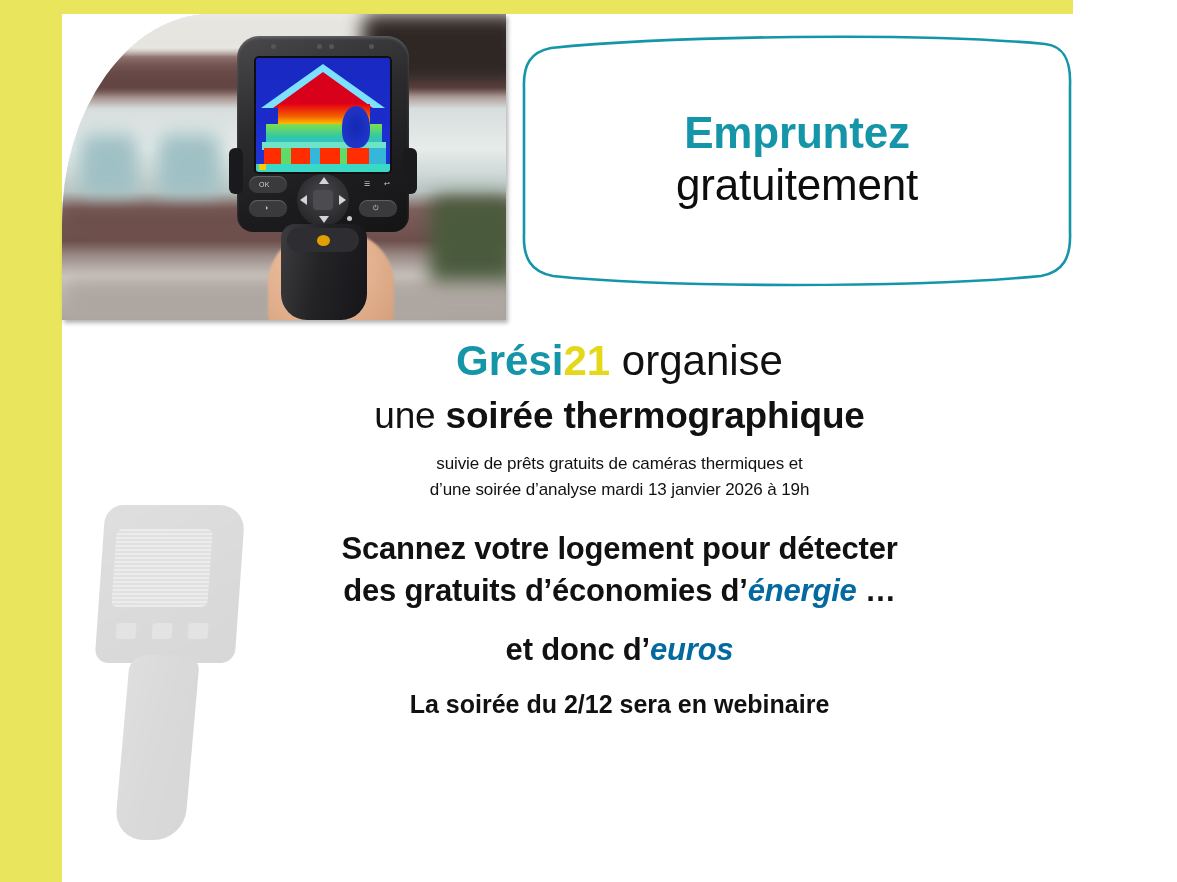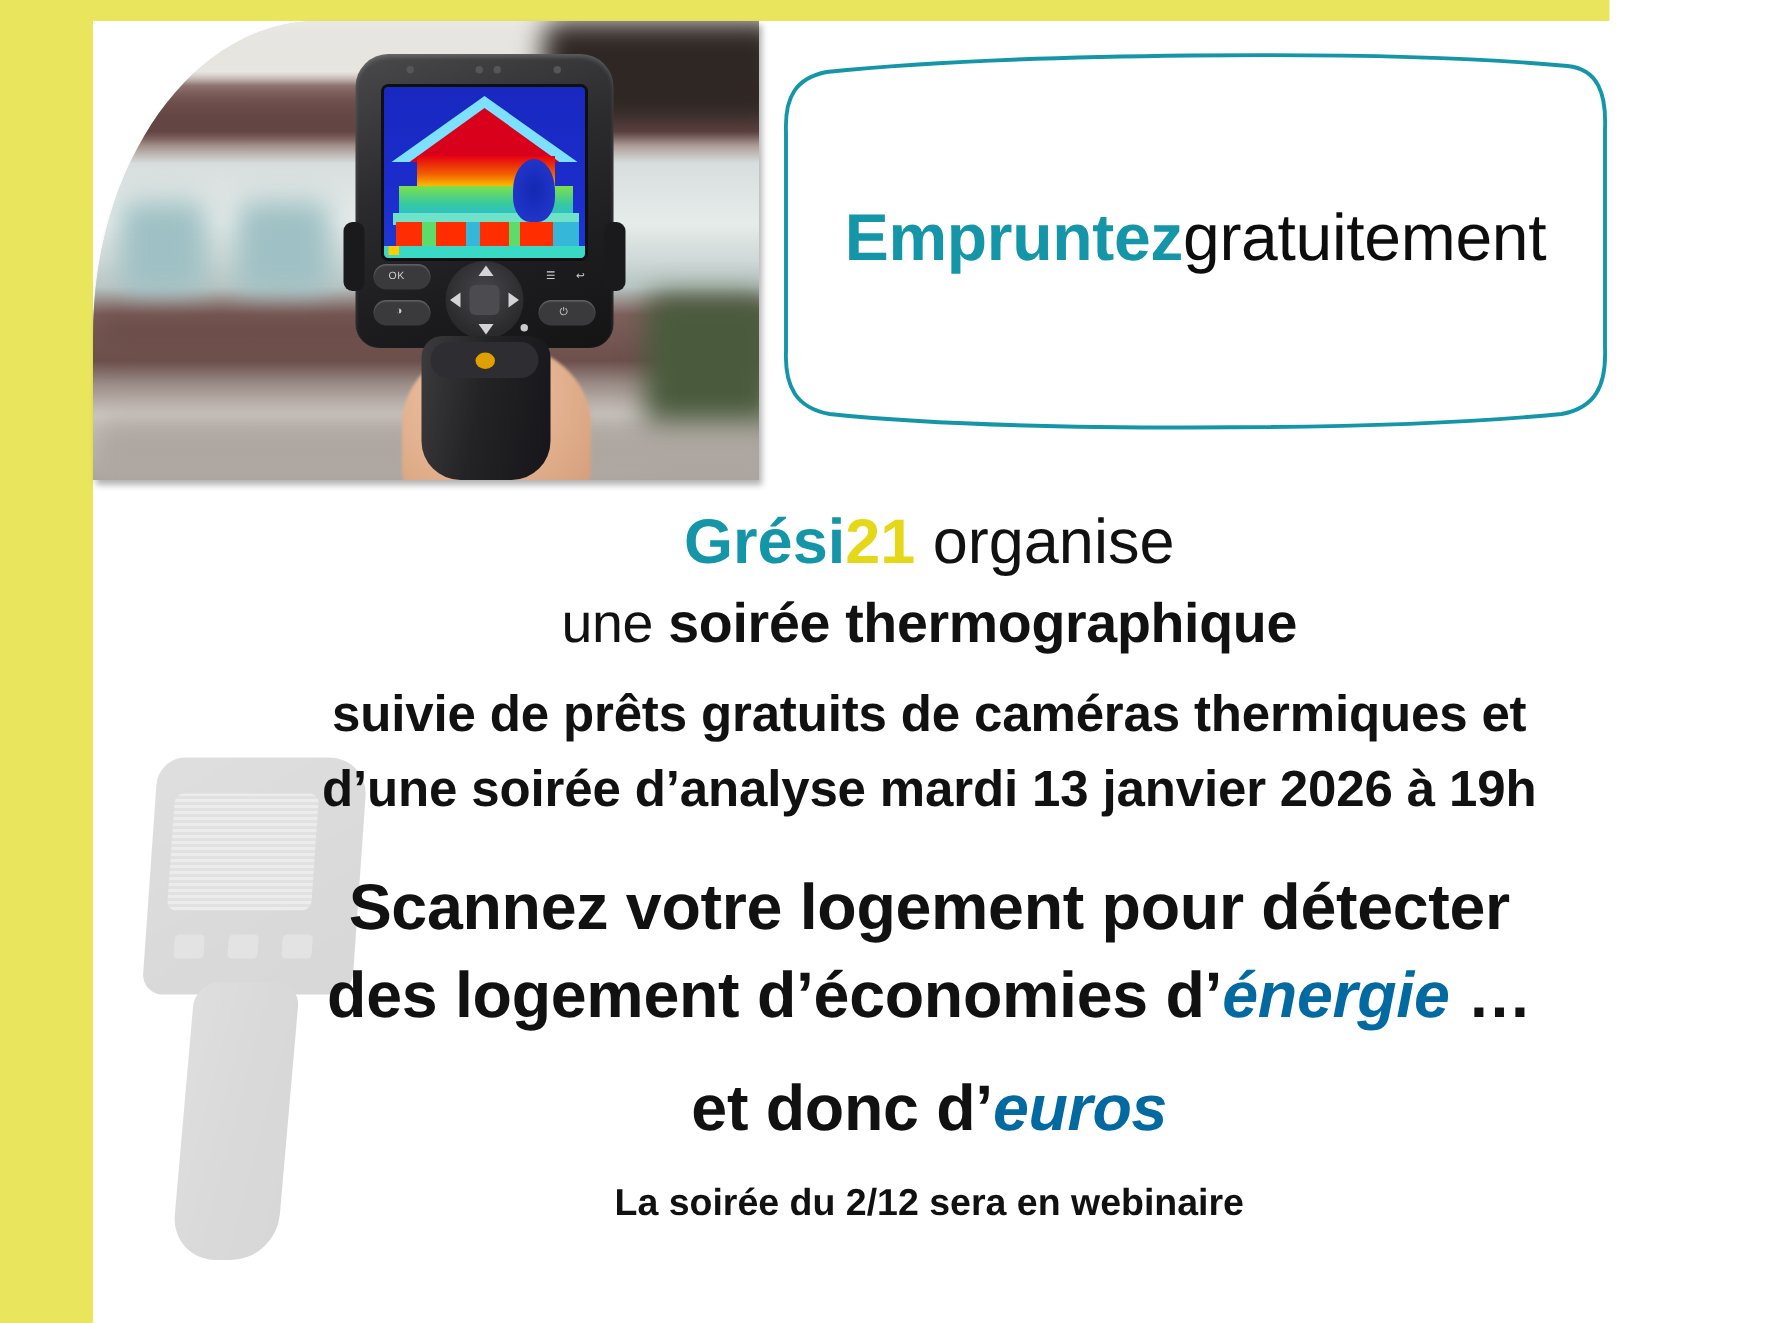--- a/index.html
+++ b/index.html
@@ -333,20 +333,21 @@
   .callout {
     position: absolute;
     left: 517px; top: 26px;
     width: 560px; height: 265px;
   }
   .callout svg { display: block; }
   .callout-text {
     position: absolute;
     inset: 0;
     display: flex;
+    flex-direction: column;
     align-items: center;
     justify-content: center;
     text-align: center;
     line-height: 1.16;
   }
   .cl-1 {
     font-size: 44px;
     font-weight: 700;
     color: #1596a8;
     letter-spacing: -0.2px;
@@ -385,29 +386,29 @@
 
   .line-big {
     font-size: 37px;
     font-weight: 700;
     line-height: 1.28;
     letter-spacing: -0.2px;
   }
   .line-big .lite { font-weight: 400; }
 
   .line-sub {
-    font-size: 34px;
-    font-weight: 700;
+    font-size: 17px;
+    font-weight: 400;
     line-height: 1.42;
     margin-top: 12px;
     letter-spacing: -0.1px;
   }
 
   .line-scan {
-    font-size: 43px;
+    font-size: 31px;
     font-weight: 700;
     line-height: 1.37;
     margin-top: 26px;
     letter-spacing: -0.2px;
   }
   .line-scan .red { color: #0369a1; font-style: italic; }
 
   .line-foot {
     font-size: 25px;
     font-weight: 700;
@@ -528,20 +529,20 @@
     <div class="line-org"><span class="g-teal">Grési</span><span class="g-yell">21</span><span> organise</span></div>
 
     <div class="line-big"><span class="lite">une </span><span>soirée thermographique</span></div>
 
 
     <div class="line-sub">suivie de prêts gratuits de caméras thermiques et</div>
     <div class="line-sub" style="margin-top:2px;">d’une soirée d’analyse mardi 13 janvier 2026 à 19h</div>
 
     <div class="line-scan">Scannez votre logement pour détecter</div>
 
-    <div class="line-scan" style="margin-top:0;"><span>des logement d’économies d’</span><span class="red">énergie</span><span> …</span></div>
+    <div class="line-scan" style="margin-top:0;"><span>des gratuits d’économies d’</span><span class="red">énergie</span><span> …</span></div>
 
     <div class="line-scan" style="margin-top:16px;"><span>et donc d’</span><span class="red">euros</span></div>
 
     <div class="line-foot">La soirée du 2/12 sera en webinaire</div>
   </div>
 
 </div>
 
 </body></html>

